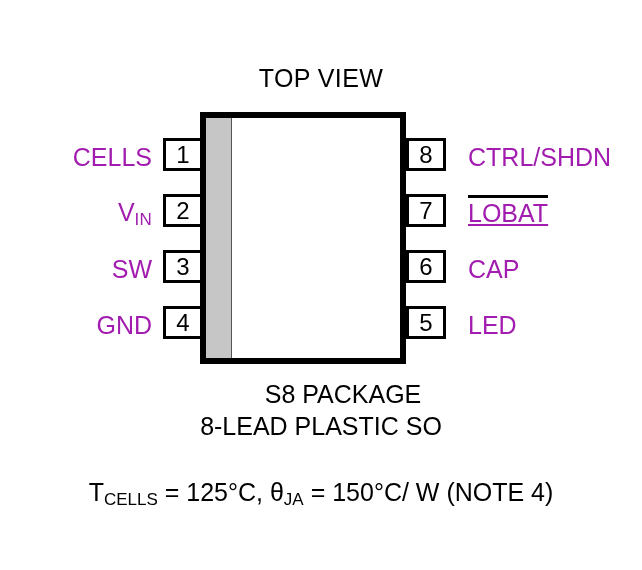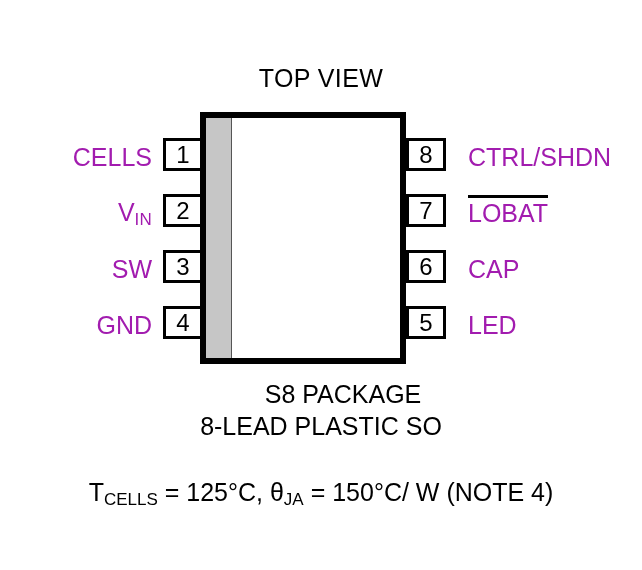--- a/index.html
+++ b/index.html
@@ -109,20 +109,21 @@
     font-size: 0.68em;
     vertical-align: baseline;
     position: relative;
     top: 0.22em;
     letter-spacing: 0.2px;
     margin-top: 32px;
   }
   .overline {
     position: relative;
     display: inline-block;
+    text-decoration: underline;
   }
   .overline::before {
     content: "";
     position: absolute;
     left: 0;
     right: 0;
     top: -0.23em;
     height: 3px;
     background: #000000;
   }

